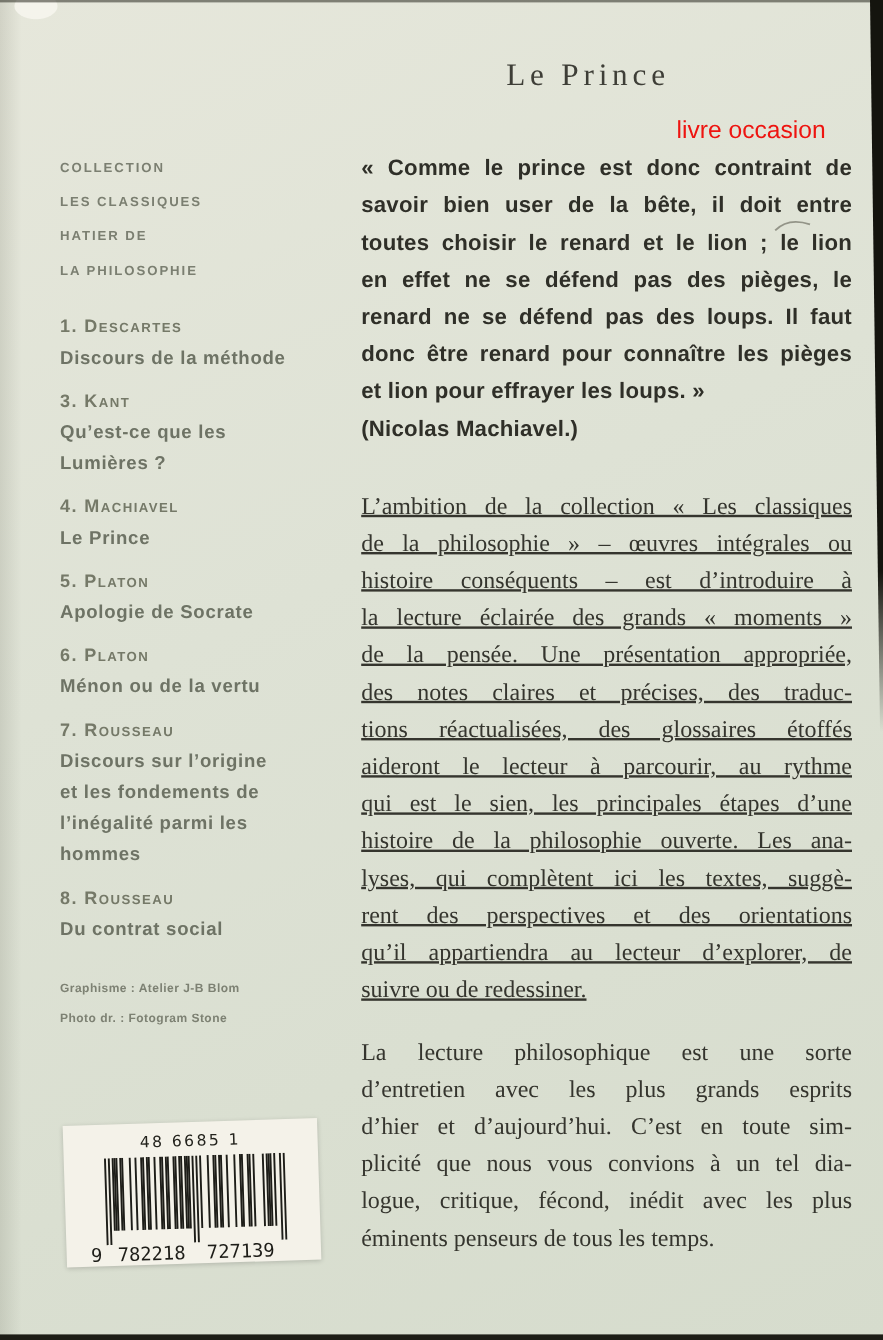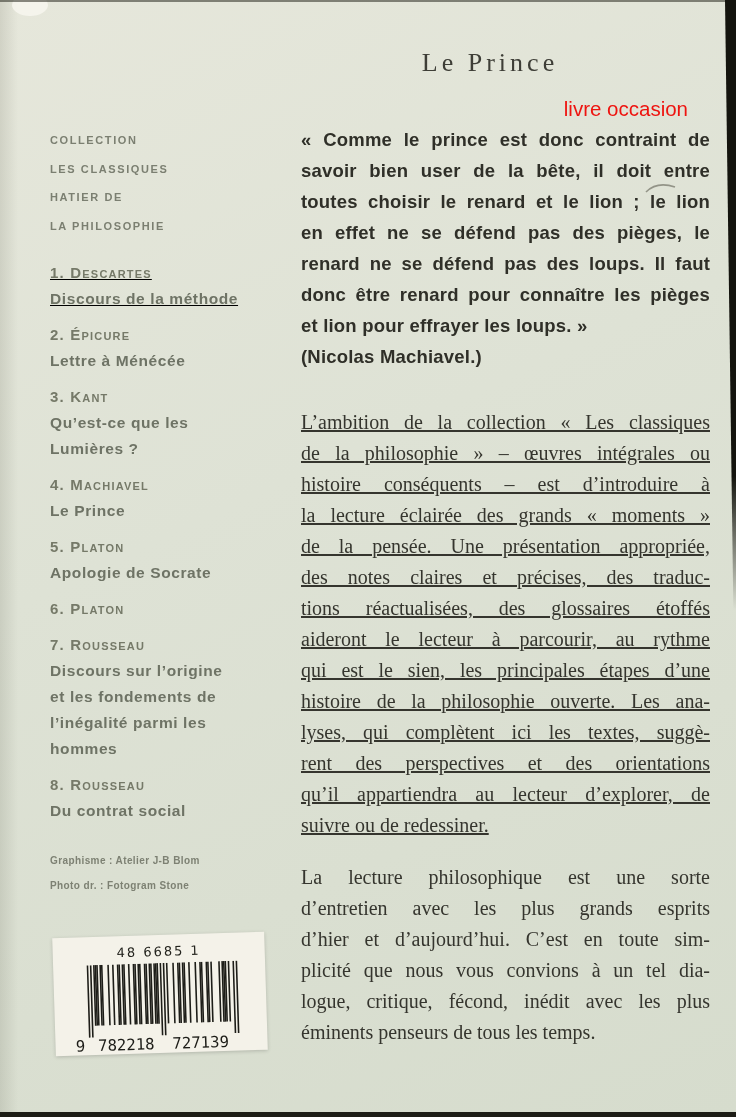--- a/index.html
+++ b/index.html
@@ -34,21 +34,21 @@
     font-size:20.5px;line-height:24px;color:#ee1410;margin-top:18px;
   }
 
   .sidebar{position:absolute;left:50px;top:126px;width:218px;}
   .collection{
     font-weight:bold;font-size:11px;line-height:28.5px;
     letter-spacing:1.6px;color:#7b7f71;
   }
   .works{margin-top:0;}
   .work-item{margin-top:10px;}
-  .work-item:first-child{margin-top:20px;text-decoration:underline;}
+  .work-item:first-child{margin-top:20px;}
   .work-author{
     font-weight:bold;font-size:15px;line-height:26px;
     font-variant:small-caps;letter-spacing:1.2px;color:#757968;
   }
   .work-title-line{
     font-weight:bold;font-size:15.5px;line-height:26px;
     letter-spacing:.6px;color:#6e7365;
   }
   .credits{
     margin-top:24px;font-weight:bold;font-size:10px;line-height:25px;
@@ -110,38 +110,35 @@
         <div class="line">LES CLASSIQUES</div>
         <div class="line">HATIER DE</div>
         <div class="line last">LA PHILOSOPHIE</div>
       </div>
     <div class="works">
         <div class="work-item">
           <div class="work-author">1. Descartes</div>
           <div class="work-title-line">Discours de la méthode</div>
         </div>
         <div class="work-item">
-          <div class="work-author">2. Épicure</div>
-          <div class="work-title-line">Lettre à Ménécée</div>
-        </div>
-        <div class="work-item">
           <div class="work-author">3. Kant</div>
           <div class="work-title-line">Qu’est-ce que les</div>
           <div class="work-title-line">Lumières ?</div>
         </div>
         <div class="work-item">
           <div class="work-author">4. Machiavel</div>
           <div class="work-title-line">Le Prince</div>
         </div>
         <div class="work-item">
           <div class="work-author">5. Platon</div>
           <div class="work-title-line">Apologie de Socrate</div>
         </div>
         <div class="work-item">
           <div class="work-author">6. Platon</div>
+          <div class="work-title-line">Ménon ou de la vertu</div>
         </div>
         <div class="work-item">
           <div class="work-author">7. Rousseau</div>
           <div class="work-title-line">Discours sur l’origine</div>
           <div class="work-title-line">et les fondements de</div>
           <div class="work-title-line">l’inégalité parmi les</div>
           <div class="work-title-line">hommes</div>
         </div>
         <div class="work-item">
           <div class="work-author">8. Rousseau</div>

